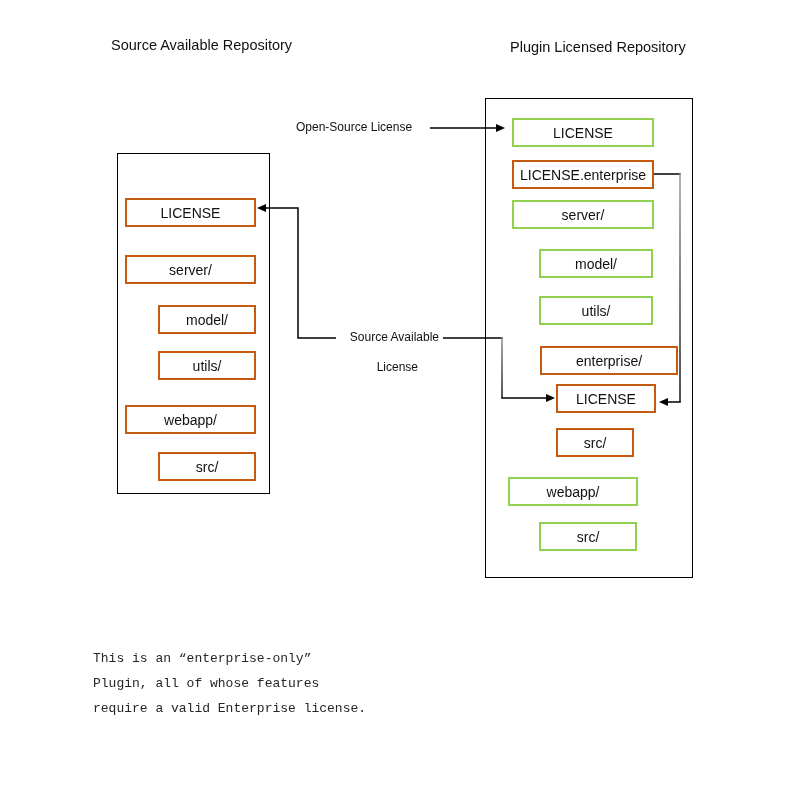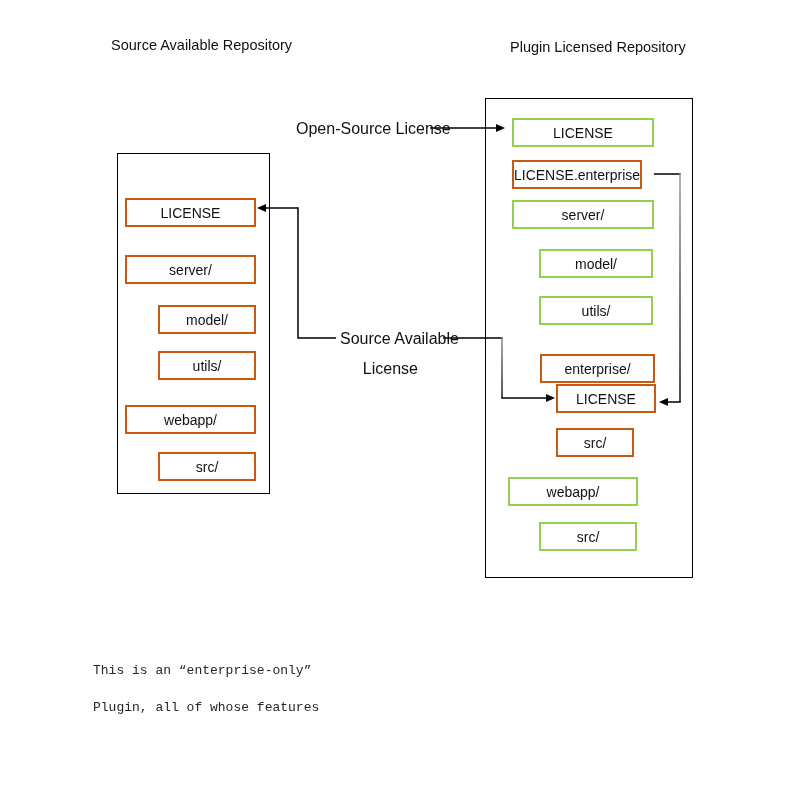--- a/index.html
+++ b/index.html
@@ -15,28 +15,28 @@
   }
   .box {
     position:absolute; height:29px; box-sizing:border-box; background:#fff;
     display:flex; align-items:center; justify-content:center;
     font-size:14px; color:#111; white-space:nowrap;
   }
   .box.orange { border:2px solid var(--enterprise-orange,#C55A11); }
   .box.green  { border:2px solid var(--open-source-green,#92D050); }
   .arrows { position:absolute; left:0; top:0; pointer-events:none; }
   .conn-label {
-    position:absolute; font-size:16px; color:#111; white-space:nowrap;
+    position:absolute; font-size:12px; color:#111; white-space:nowrap;
   }
   .conn-label.centered { text-align:right; }
   .note {
     position:absolute; font-family:"Liberation Mono", monospace;
     font-size:13px; color:#262626;
   }
-  .note .ln { line-height:25px; white-space:nowrap;margin-top:12px; }
+  .note .ln { line-height:25px; white-space:nowrap; }
   .note .ln.tight { margin-top:-7px; }
 </style>
 </head>
 <body>
 
 <div class="canvas">
 
   <div class="header" style="left:111px;top:29px">Source Available Repository</div>
   <div class="header" style="left:510px;top:31px">Plugin Licensed Repository</div>
 
@@ -44,25 +44,25 @@
   <div class="container" style="left:485px;top:98px;width:208px;height:480px"></div>
 
   <div class="box orange" style="left:125px;top:198px;width:131px">LICENSE</div>
   <div class="box orange" style="left:125px;top:255px;width:131px">server/</div>
   <div class="box orange" style="left:158px;top:305px;width:98px">model/</div>
   <div class="box orange" style="left:158px;top:351px;width:98px">utils/</div>
   <div class="box orange" style="left:125px;top:405px;width:131px">webapp/</div>
   <div class="box orange" style="left:158px;top:452px;width:98px">src/</div>
 
   <div class="box green" style="left:512px;top:118px;width:142px">LICENSE</div>
-  <div class="box orange" style="left:512px;top:160px;width:130px">LICENSE.enterprise</div>
+  <div class="box orange" style="left:512px;top:160px;width:142px">LICENSE.enterprise</div>
   <div class="box green" style="left:512px;top:200px;width:142px">server/</div>
   <div class="box green" style="left:539px;top:249px;width:114px">model/</div>
   <div class="box green" style="left:539px;top:296px;width:114px">utils/</div>
-  <div class="box orange" style="left:540px;top:354px;width:115px">enterprise/</div>
+  <div class="box orange" style="left:540px;top:346px;width:138px">enterprise/</div>
   <div class="box orange" style="left:556px;top:384px;width:100px">LICENSE</div>
   <div class="box orange" style="left:556px;top:428px;width:78px">src/</div>
   <div class="box green" style="left:508px;top:477px;width:130px">webapp/</div>
   <div class="box green" style="left:539px;top:522px;width:98px">src/</div>
 
   <svg class="arrows" width="788" height="801" viewBox="0 0 788 801">
     <defs>
       <marker id="ah" markerWidth="10" markerHeight="8" refX="1" refY="4" orient="auto" markerUnits="userSpaceOnUse">
         <path d="M0,0 L9,4 L0,8 Z" fill="#000"></path>
       </marker>
@@ -89,15 +89,16 @@
     <path d="M680.75,402 L667,402" stroke="#000" stroke-width="1.5" fill="none" marker-end="url(#ah)"></path>
   </svg>
 
   <div class="conn-label" style="left:296px;top:120px">Open-Source License</div>
   <div class="conn-label centered" style="left:340px;top:330px;width:99px">Source Available</div>
   <div class="conn-label centered" style="left:340px;top:360px;width:78px">License</div>
 
   <div class="note" style="left:93px;top:646px">
     <div class="ln">This is an “enterprise-only”</div>
     <div class="ln">Plugin, all of whose features</div>
+    <div class="ln">require a valid Enterprise license.</div>
   </div>
 
 </div>
 
 </body></html>

